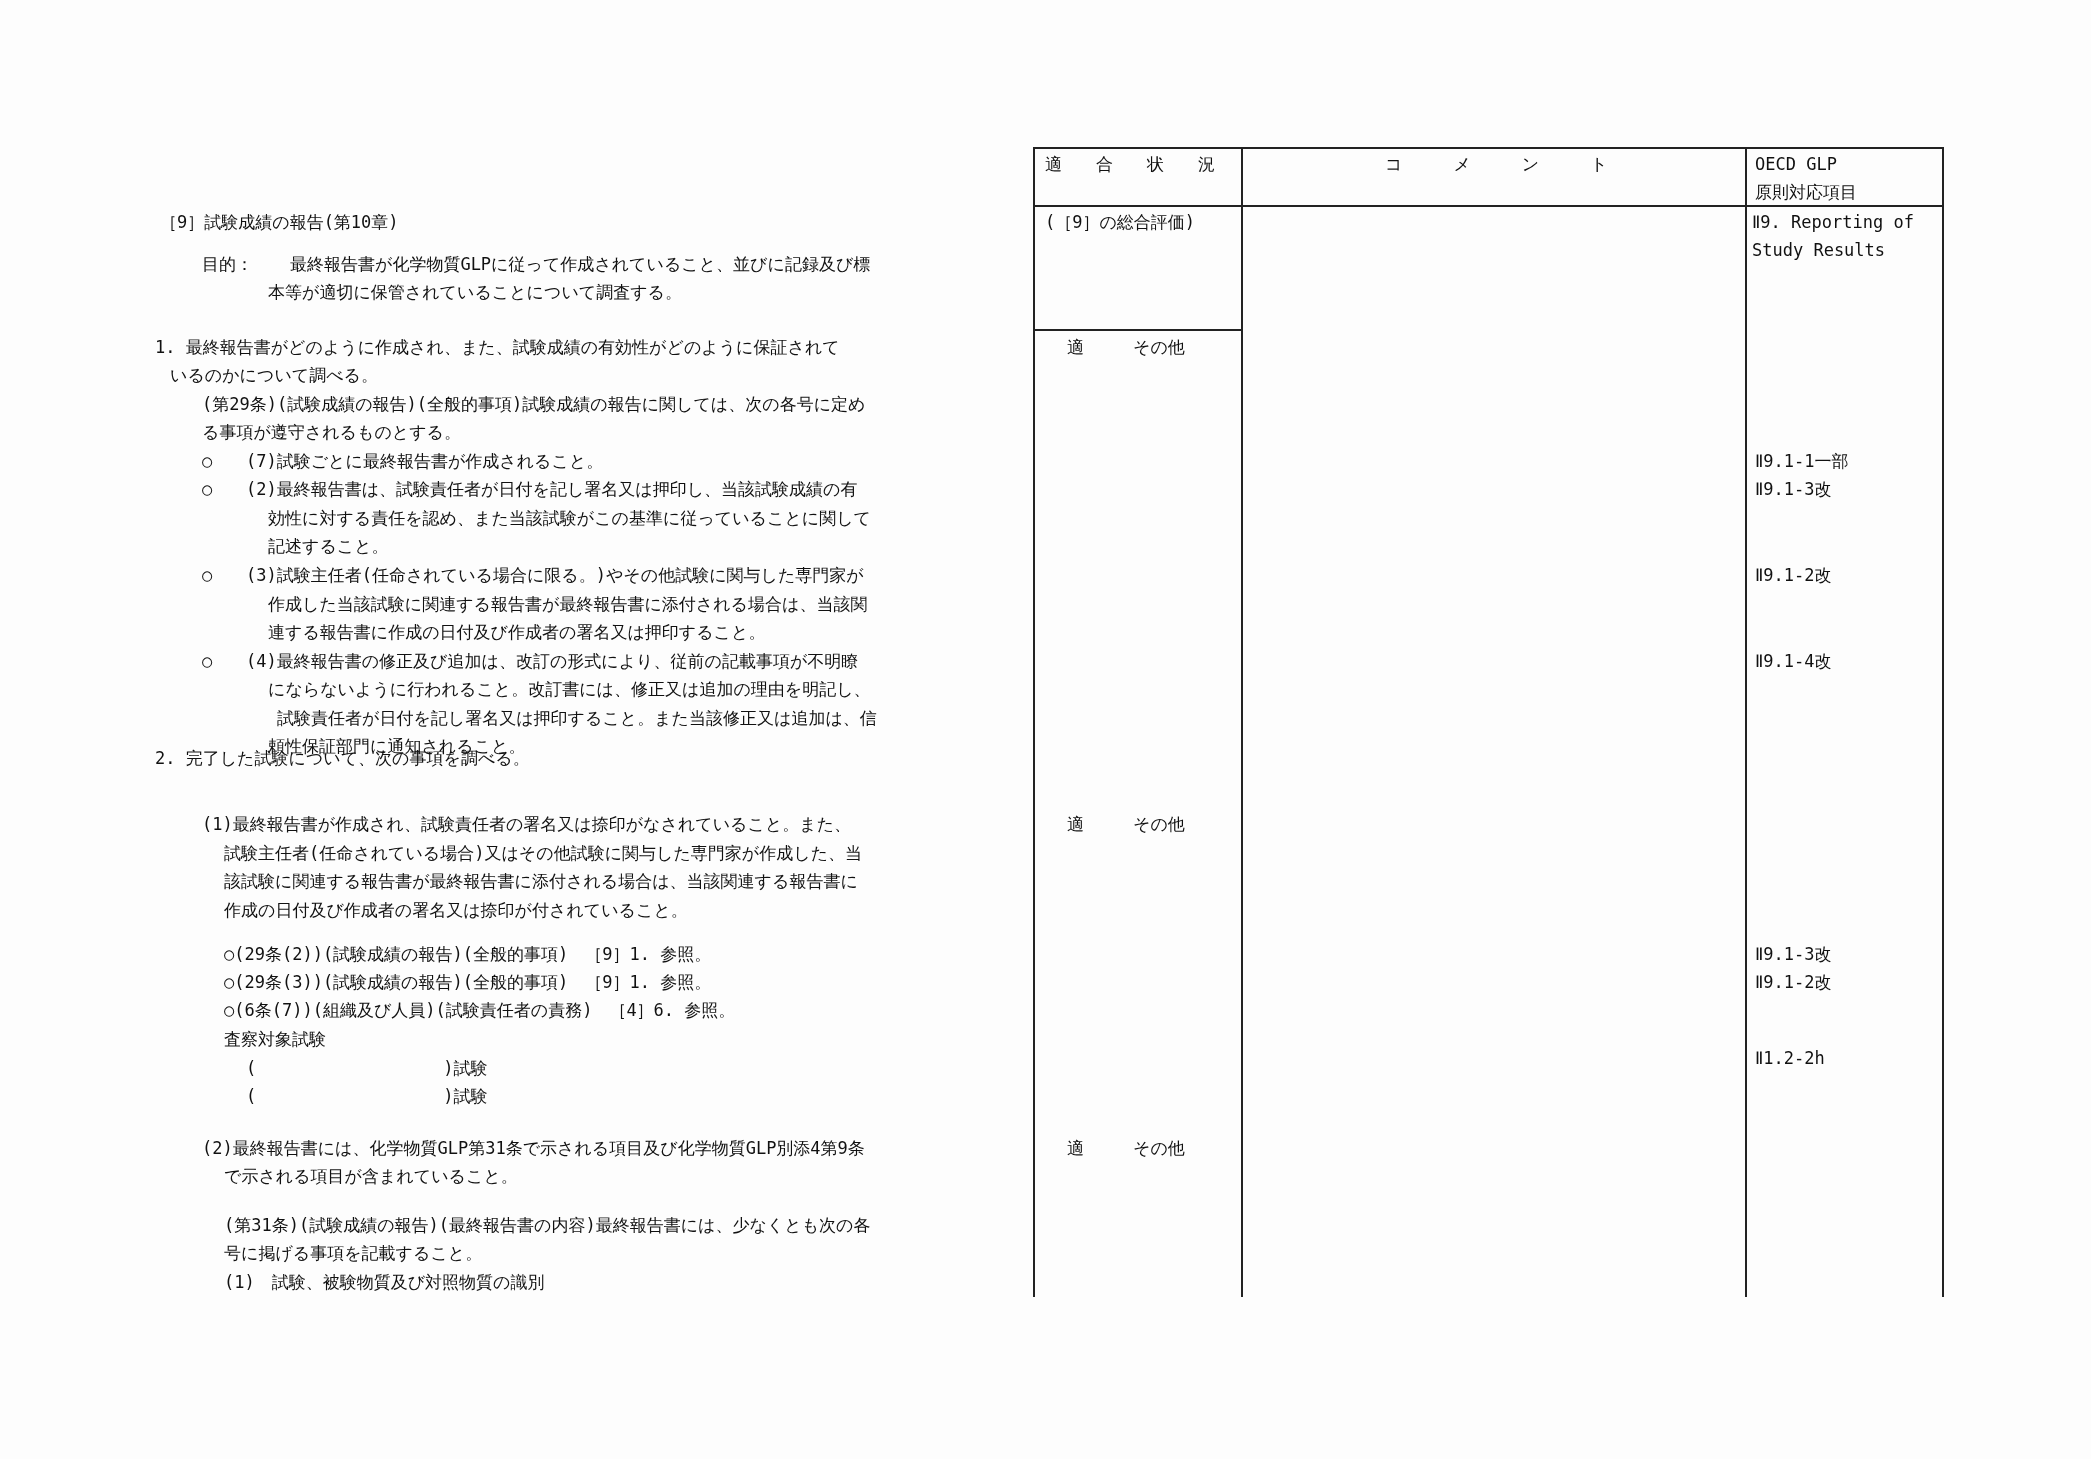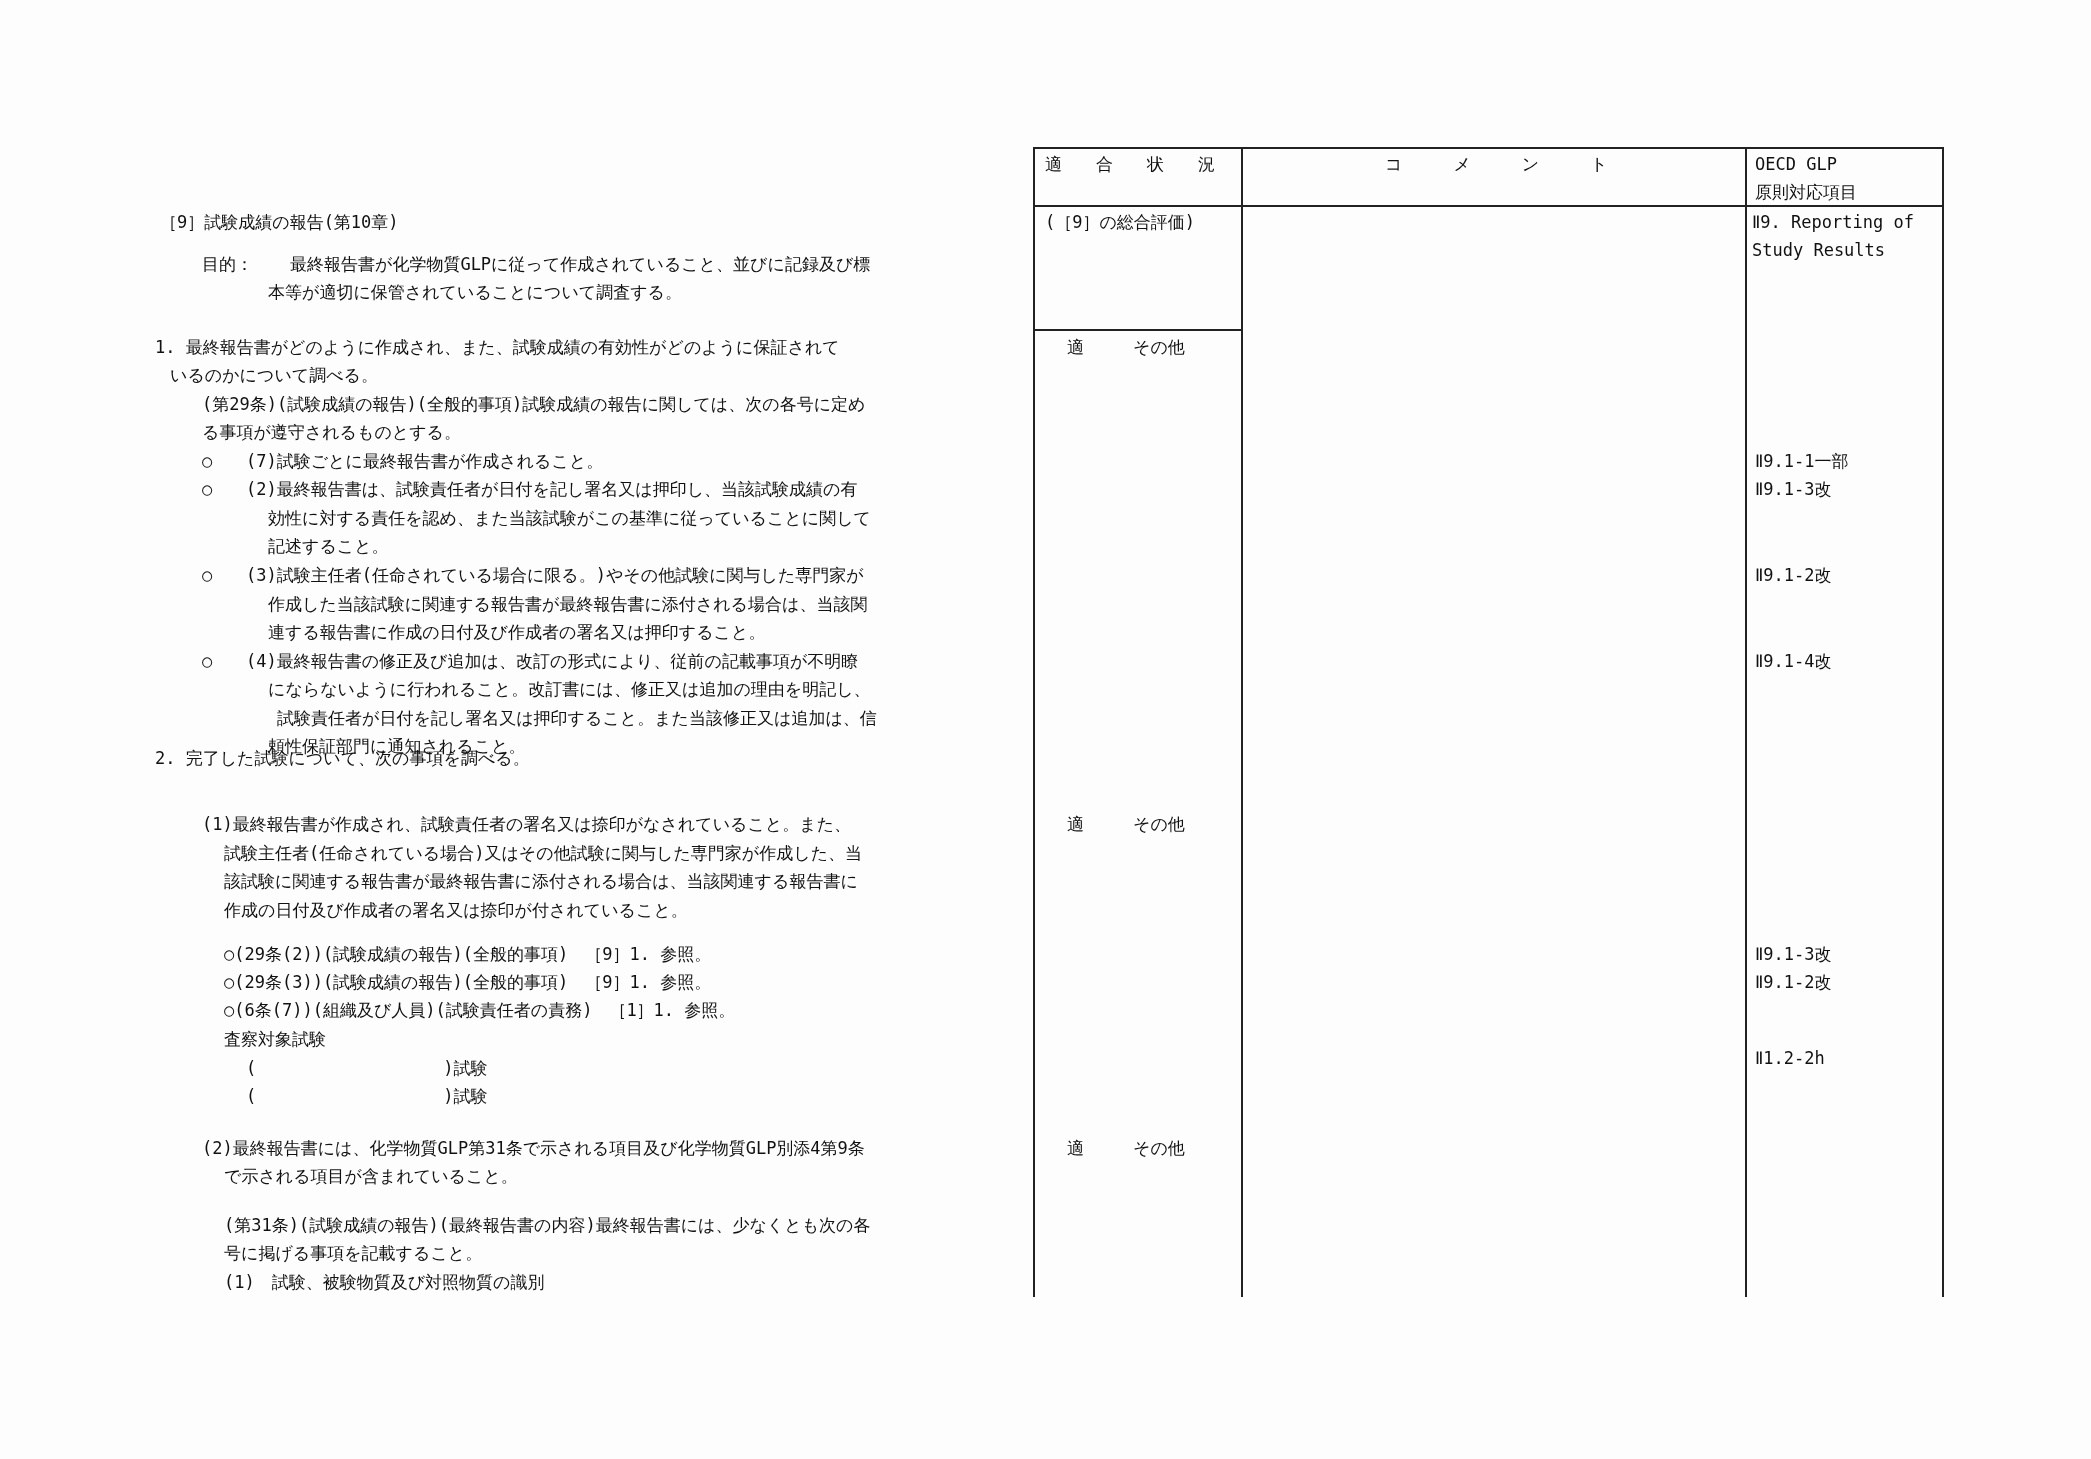--- a/index.html
+++ b/index.html
@@ -73,21 +73,21 @@
 <div class="t" style="left:224px; top:839px;">試験主任者(任命されている場合)又はその他試験に関与した専門家が作成した、当</div>
 <div class="t" style="left:224px; top:867px;">該試験に関連する報告書が最終報告書に添付される場合は、当該関連する報告書に</div>
 <div class="t" style="left:224px; top:896px;">作成の日付及び作成者の署名又は捺印が付されていること。</div>
 <div class="t" style="left:1067px; top:810px;">適</div>
 <div class="t" style="left:1133px; top:810px;">その他</div>
 
 <div class="t" style="left:224px; top:940px;">○(29条(2))(試験成績の報告)(全般的事項)　［9］1. 参照。</div>
 <div class="t" style="left:1755px; top:940px;">Ⅱ9.1-3改</div>
 <div class="t" style="left:224px; top:968px;">○(29条(3))(試験成績の報告)(全般的事項)　［9］1. 参照。</div>
 <div class="t" style="left:1755px; top:968px;">Ⅱ9.1-2改</div>
-<div class="t" style="left:224px; top:996px;">○(6条(7))(組織及び人員)(試験責任者の責務)　［1］1. 参照。</div>
+<div class="t" style="left:224px; top:996px;">○(6条(7))(組織及び人員)(試験責任者の責務)　［4］6. 参照。</div>
 <div class="t" style="left:1755px; top:996px;margin-top:48px;">Ⅱ1.2-2h</div>
 
 <div class="t" style="left:224px; top:1025px;">査察対象試験</div>
 <div class="t" style="left:246px; top:1054px;">(　　　　　　　　　　　)試験</div>
 <div class="t" style="left:246px; top:1082px;">(　　　　　　　　　　　)試験</div>
 
 <div class="t" style="left:202px; top:1134px;">(2)最終報告書には、化学物質GLP第31条で示される項目及び化学物質GLP別添4第9条</div>
 <div class="t" style="left:224px; top:1162px;">で示される項目が含まれていること。</div>
 <div class="t" style="left:1067px; top:1134px;">適</div>
 <div class="t" style="left:1133px; top:1134px;">その他</div>

